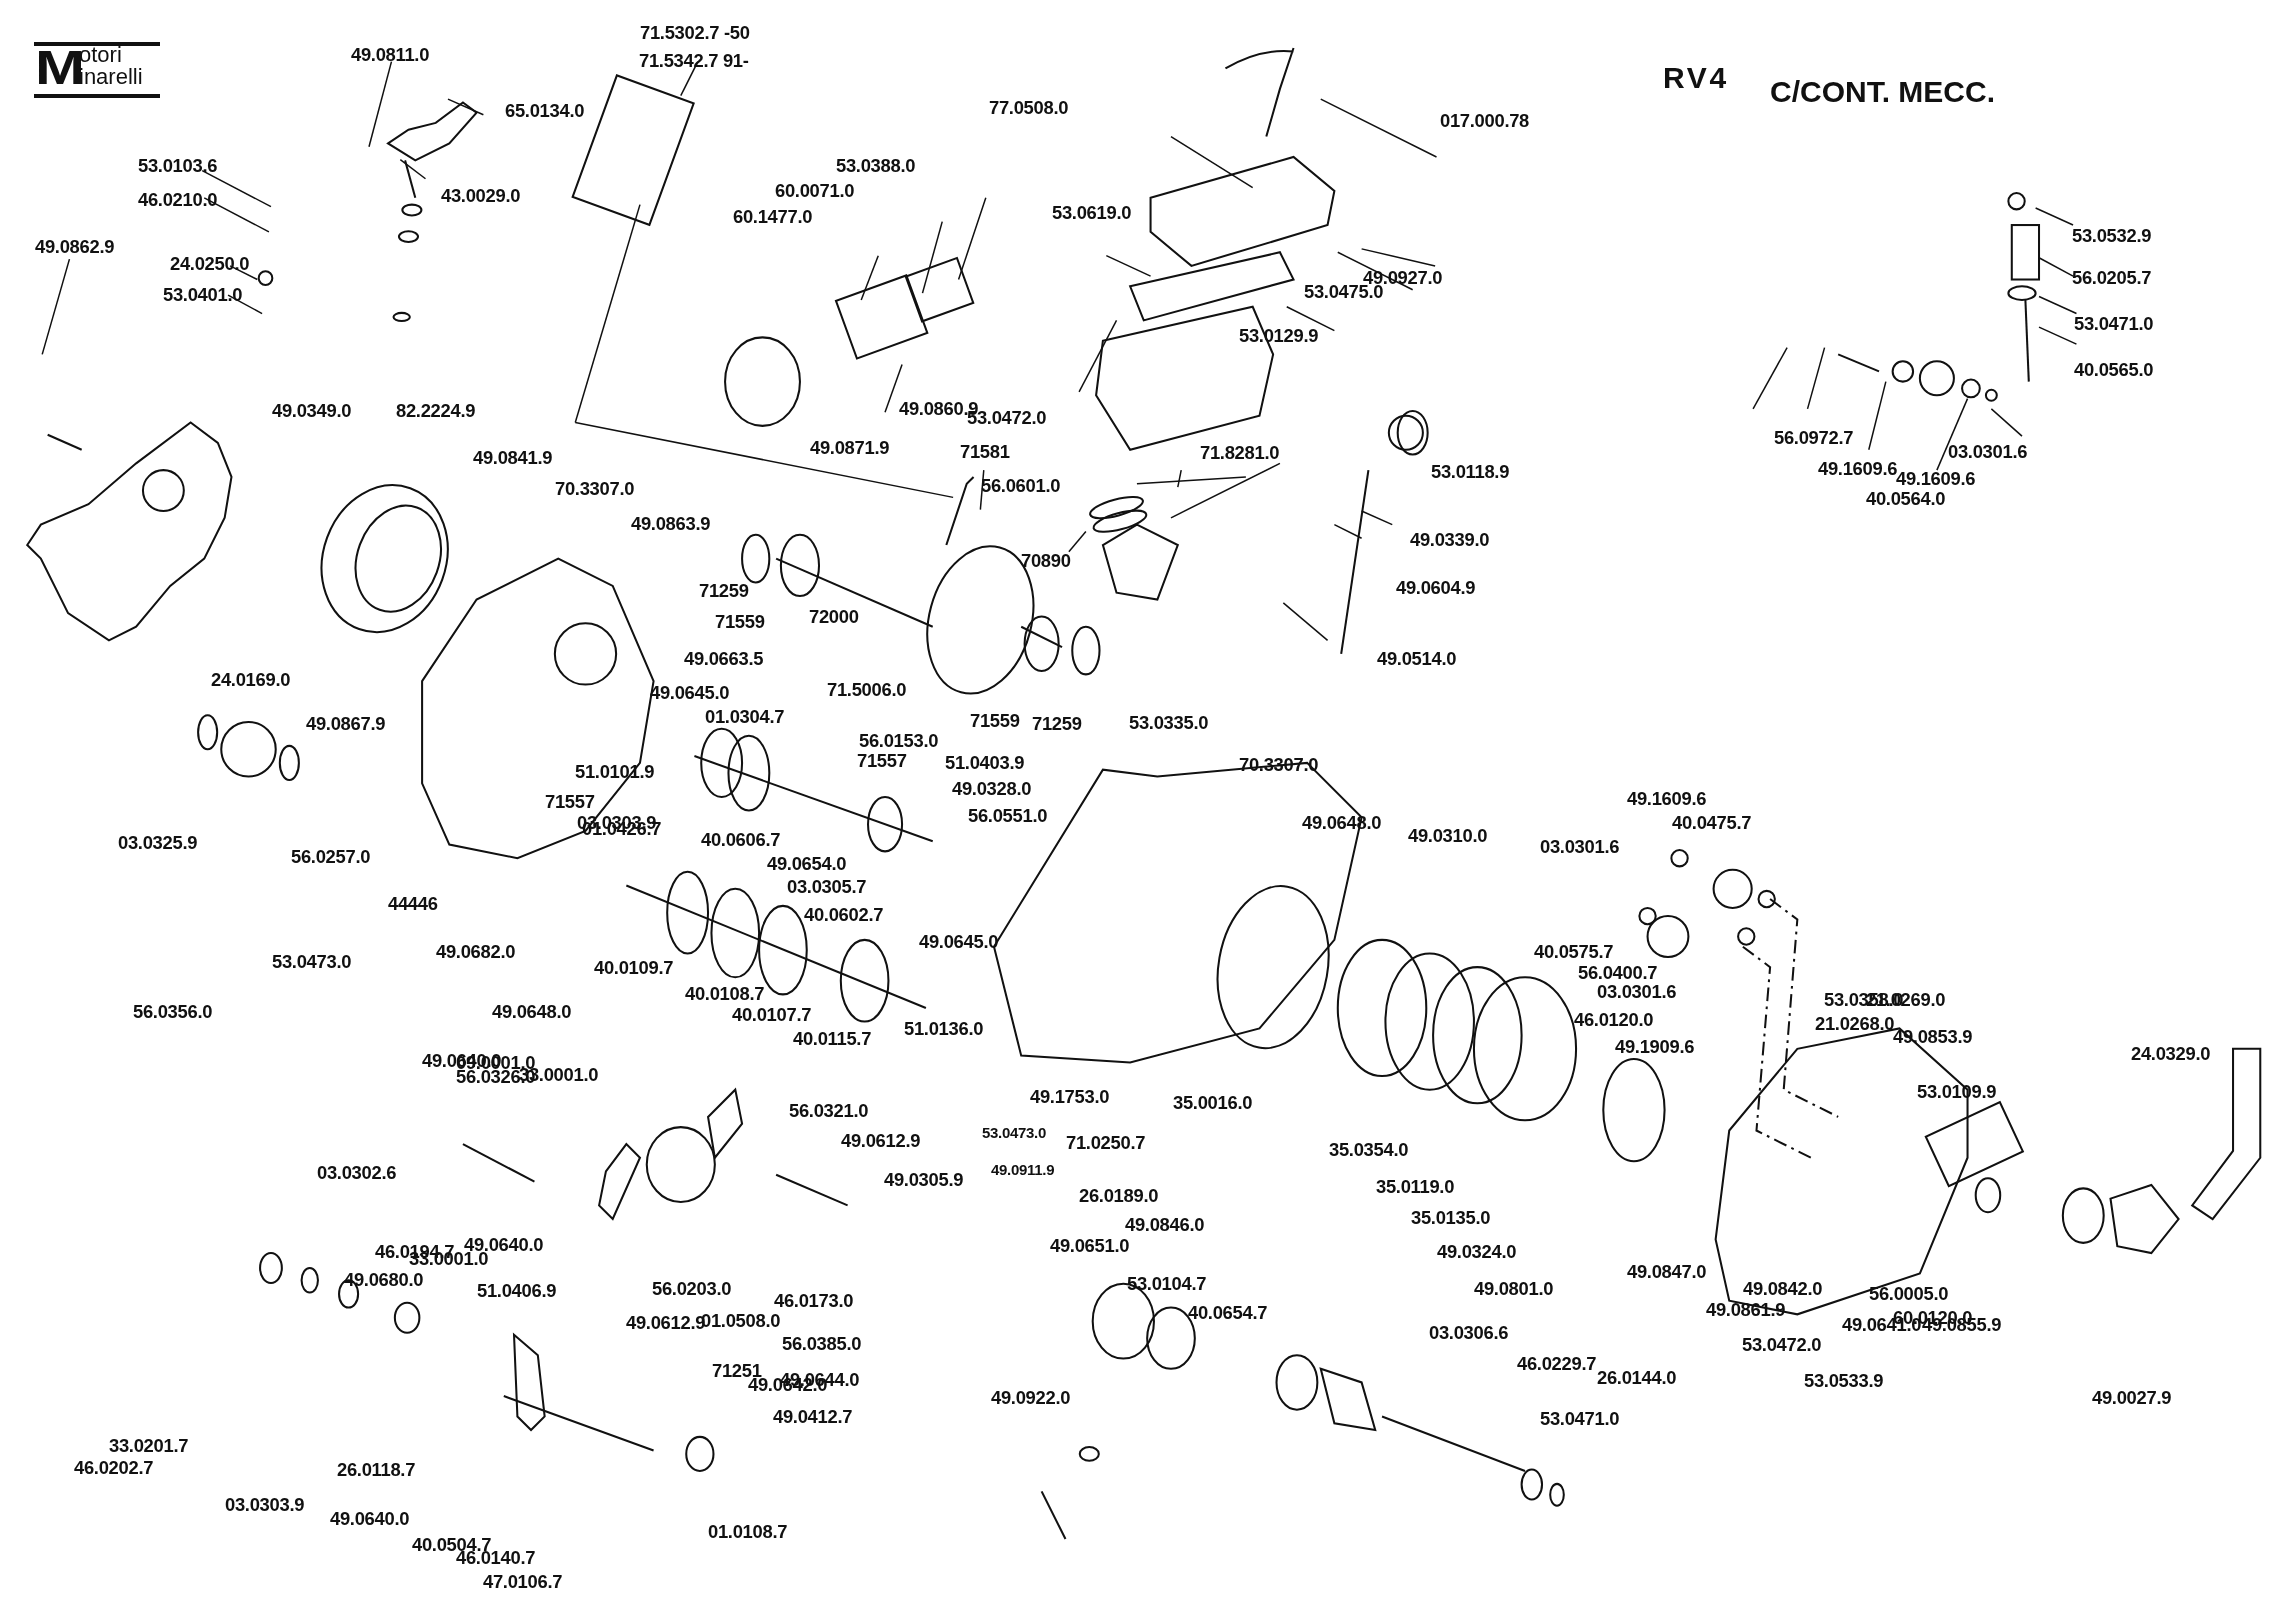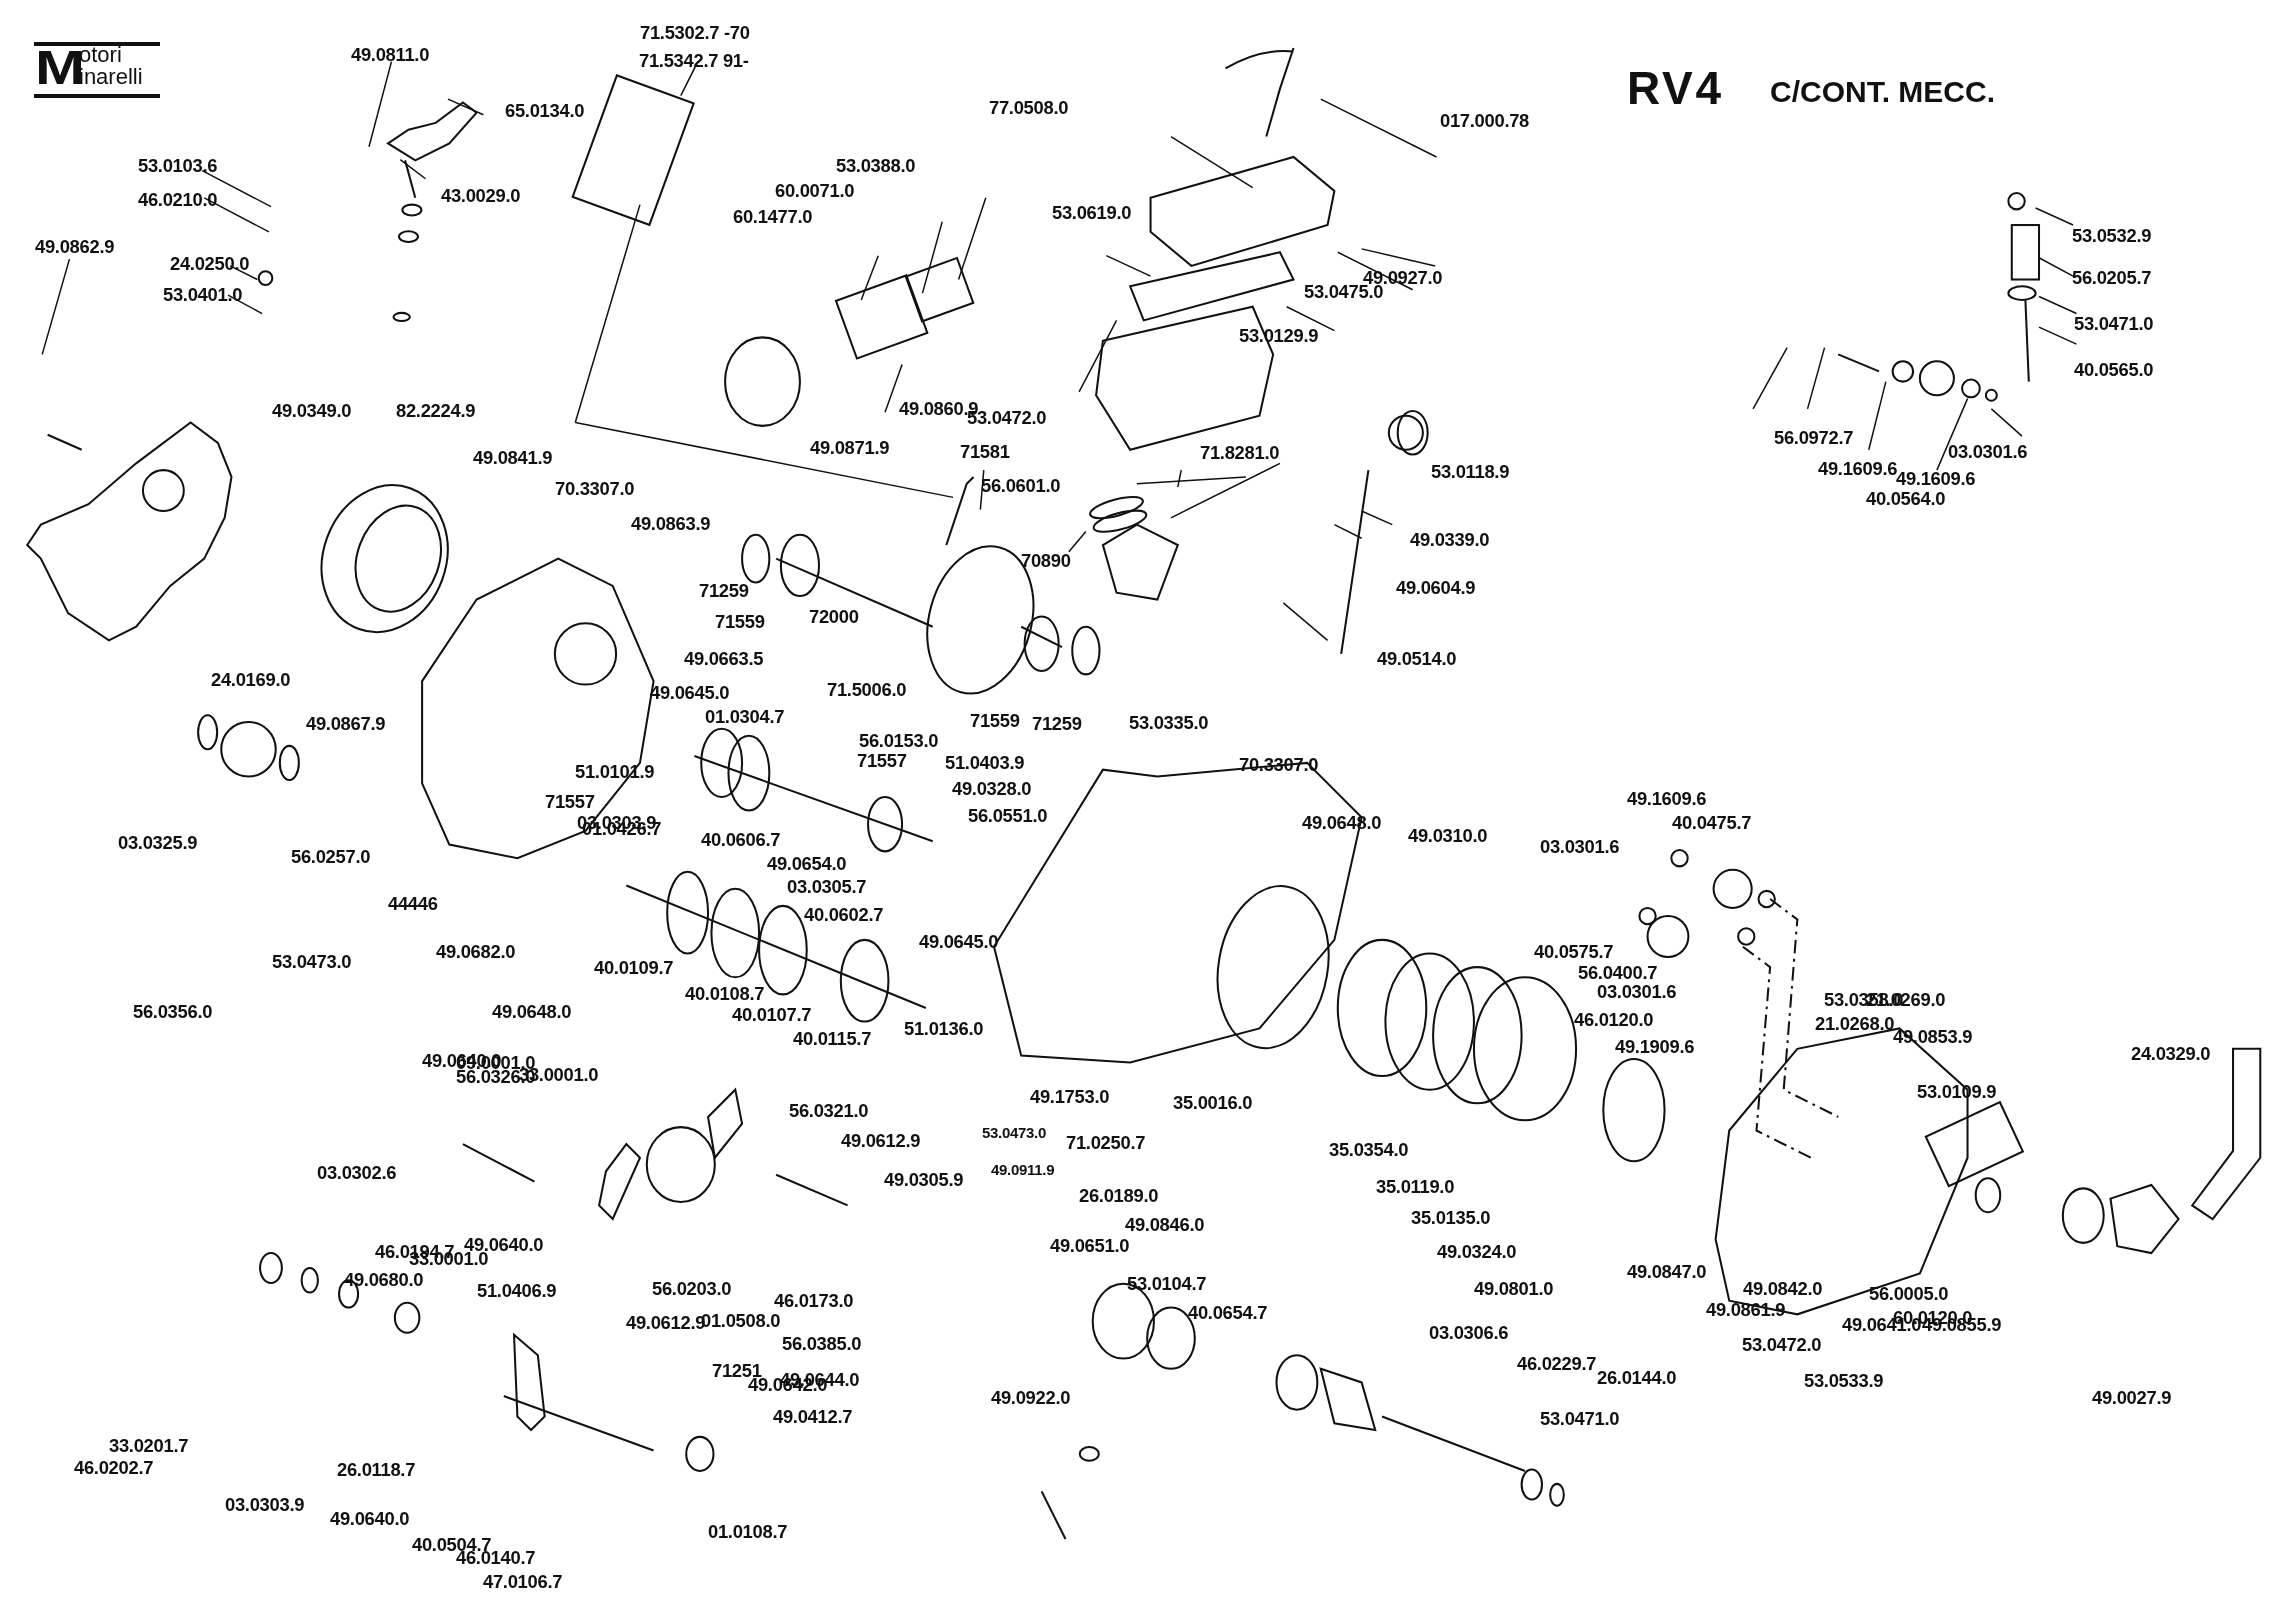--- a/index.html
+++ b/index.html
@@ -10,21 +10,21 @@
   .lbl { position:absolute; font-family:"Liberation Sans", sans-serif; font-weight:700;
          font-size:18.4px; letter-spacing:-0.3px; white-space:nowrap; color:#111; line-height:1; }
   .lbl.sm { font-size:15px; }
   .logo { position:absolute; left:34px; top:42px; width:126px; height:53px; }
   .logo .bar { position:absolute; left:0; width:126px; height:4.1px; background:#111; }
   .logo .bigM { position:absolute; left:1.4px; top:5.4px; font-size:48px; font-weight:900; line-height:42px;
                 font-family:"Liberation Sans", sans-serif; transform:scaleX(1.25); transform-origin:left; }
   .logo .w1, .logo .w2 { position:absolute; left:45px; font-size:22px; font-weight:400; line-height:20.4px;
                 font-family:"Liberation Sans", sans-serif; }
   .logo .w1 { top:2.7px; } .logo .w2 { top:24.5px; }
-  .title { position:absolute; left:1627px; top:61px; font-size:46px; font-weight:700; letter-spacing:2.7px;
+  .title { position:absolute; left:1663px; top:61px; font-size:30px; font-weight:700; letter-spacing:2.7px;
            font-family:"Liberation Sans", sans-serif; }
   .subtitle { position:absolute; left:1770px; top:75px; font-size:30px; font-weight:700;
               font-family:"Liberation Sans", sans-serif; }
 </style>
 </head>
 <body>
 
 <div id="stage">
 
   <svg id="art" viewBox="0 0 3371 2374" xmlns="http://www.w3.org/2000/svg">
@@ -203,21 +203,21 @@
   <div class="subtitle">C/CONT. MECC.</div>
 
   <span class="lbl" style="left:351px;top:46px">49.0811.0</span>
   <span class="lbl" style="left:505px;top:102px">65.0134.0</span>
   <span class="lbl" style="left:441px;top:187px">43.0029.0</span>
   <span class="lbl" style="left:138px;top:157px">53.0103.6</span>
   <span class="lbl" style="left:138px;top:191px">46.0210.0</span>
   <span class="lbl" style="left:170px;top:255px">24.0250.0</span>
   <span class="lbl" style="left:163px;top:286px">53.0401.0</span>
   <span class="lbl" style="left:35px;top:238px">49.0862.9</span>
-  <span class="lbl" style="left:640px;top:24px">71.5302.7  -70</span>
+  <span class="lbl" style="left:640px;top:24px">71.5302.7  -50</span>
   <span class="lbl" style="left:639px;top:52px">71.5342.7   91-</span>
   <span class="lbl" style="left:989px;top:99px">77.0508.0</span>
   <span class="lbl" style="left:1440px;top:112px">017.000.78</span>
   <span class="lbl" style="left:836px;top:157px">53.0388.0</span>
   <span class="lbl" style="left:775px;top:182px">60.0071.0</span>
   <span class="lbl" style="left:733px;top:208px">60.1477.0</span>
   <span class="lbl" style="left:1052px;top:204px">53.0619.0</span>
   <span class="lbl" style="left:1304px;top:283px">53.0475.0</span>
   <span class="lbl" style="left:1363px;top:269px">49.0927.0</span>
   <span class="lbl" style="left:1239px;top:327px">53.0129.9</span>

